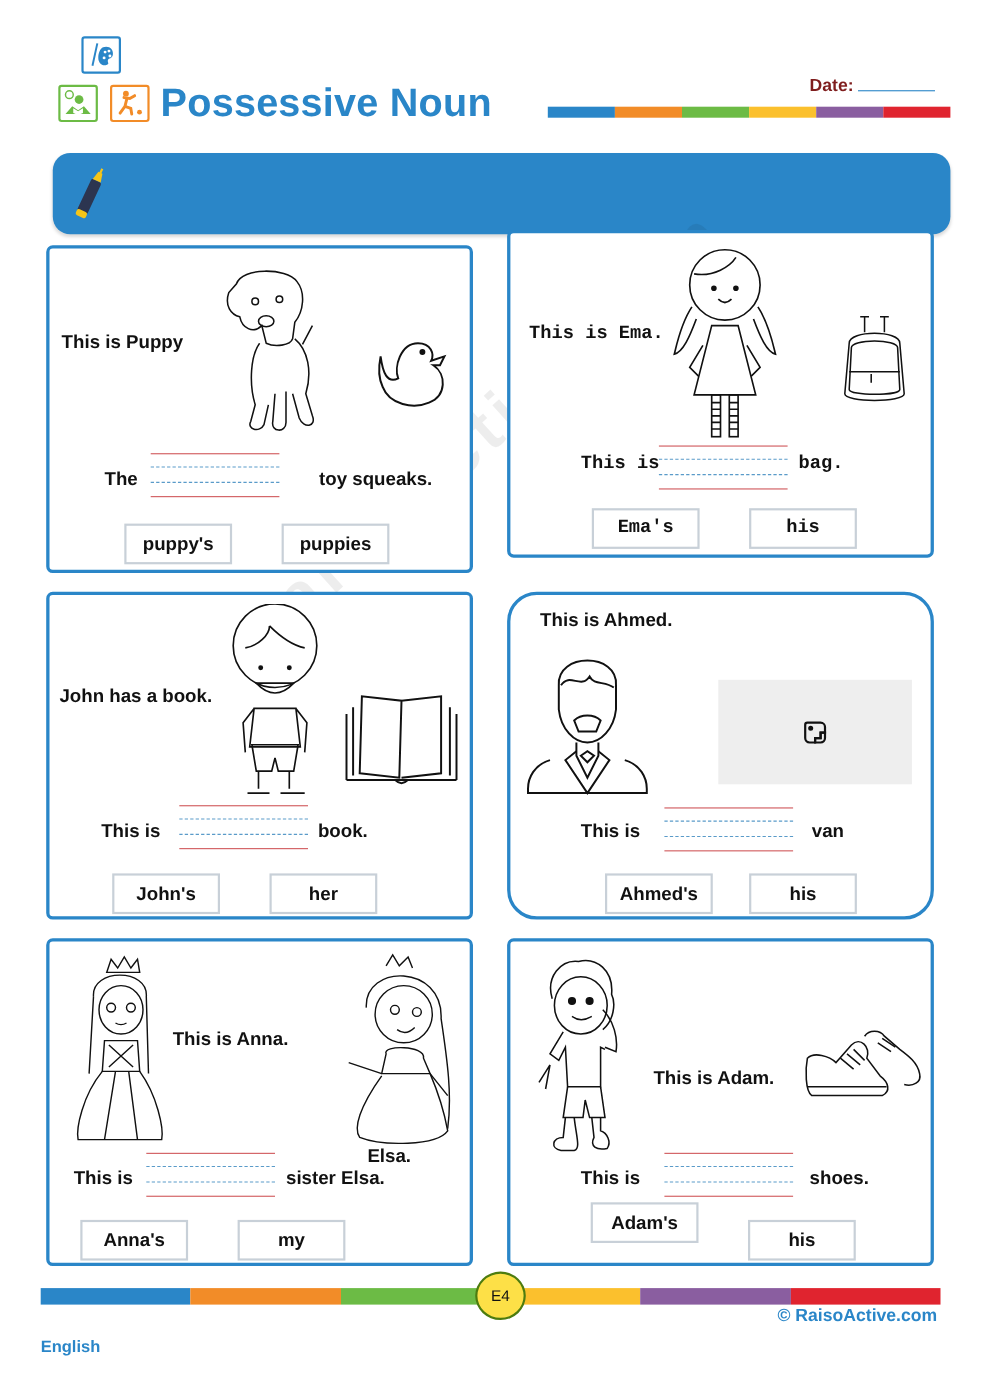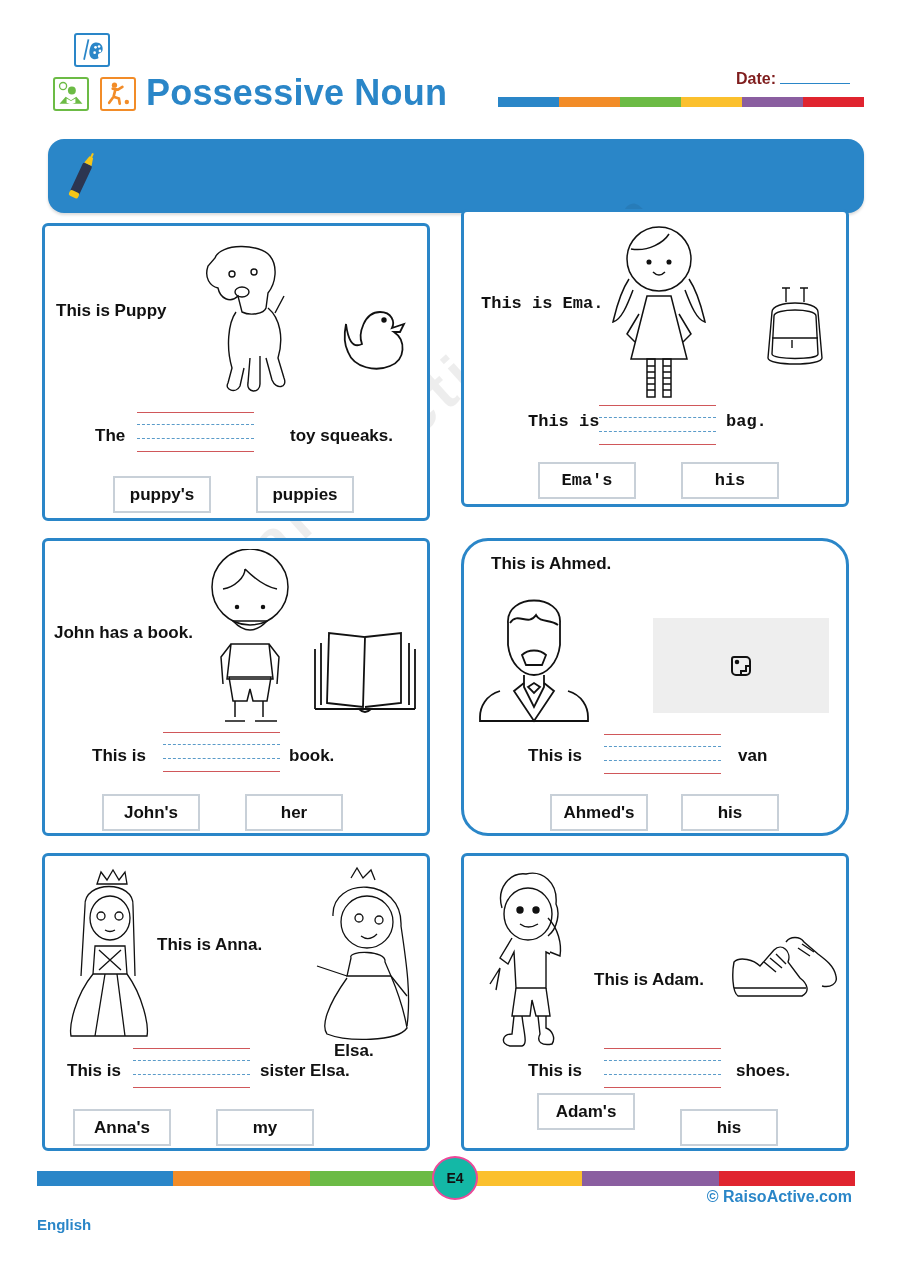--- a/index.html
+++ b/index.html
@@ -36,21 +36,21 @@
   .card .choice { position: absolute; width: 98px; height: 37px; border: 2px solid #c8d0d8; background: #fff; display: flex; align-items: center; justify-content: center; font-size: 17px; font-weight: bold; color: #111; cursor: pointer; }
   .card .pic { position: absolute; }
   .card .pic svg { width: 100%; height: 100%; display: block; }
   .placeholder { position: absolute; background: #eeeeee; display: flex; align-items: center; justify-content: center; }
 
   
   .watermark { position: absolute; left: 200px; top: 560px; transform: rotate(-42deg); transform-origin: left top; font-size: 60px; font-weight: bold; color: rgba(0,0,0,0.07); letter-spacing: 6px; white-space: nowrap; pointer-events: none; }
 
   
   .rainbow-bottom { left: 37px; top: 1171px; width: 818px; height: 15px; }
-  .page-badge { position: absolute; left: 432px; top: 1156px; width: 46px; height: 44px; border: 2px solid #ec4899; border-radius: 50%; background: #14b8a6; display: flex; align-items: center; justify-content: center; font-size: 14px; font-weight: bold; color: #111; }
+  .page-badge { position: absolute; left: 432px; top: 1156px; width: 46px; height: 44px; border: 2px solid #4d7c0f; border-radius: 50%; background: #fde047; display: flex; align-items: center; justify-content: center; font-size: 14px; font-weight: normal; color: #111; }
   .footer-left { position: absolute; left: 37px; top: 1188px; font-size: 15px; font-weight: bold; color: #2a86c8; margin-top: 28px; }
   .footer-right { position: absolute; right: 48px; top: 1188px; font-size: 16px; font-weight: bold; color: #2a86c8; }
 </style>
 </head>
 <body>
 
 <div class="logo-box logo-top">
   <svg viewBox="0 0 36 34">
       <line x1="9" y1="28" x2="14" y2="5" stroke="#2a86c8" stroke-width="2"></line>
       <path d="M20 9c6-2 11 2 10 8-1 4-4 3-5 5-1 3 2 4-1 5-5 2-9-2-9-7 0-5 2-10 5-11z" fill="#2a86c8"></path>

